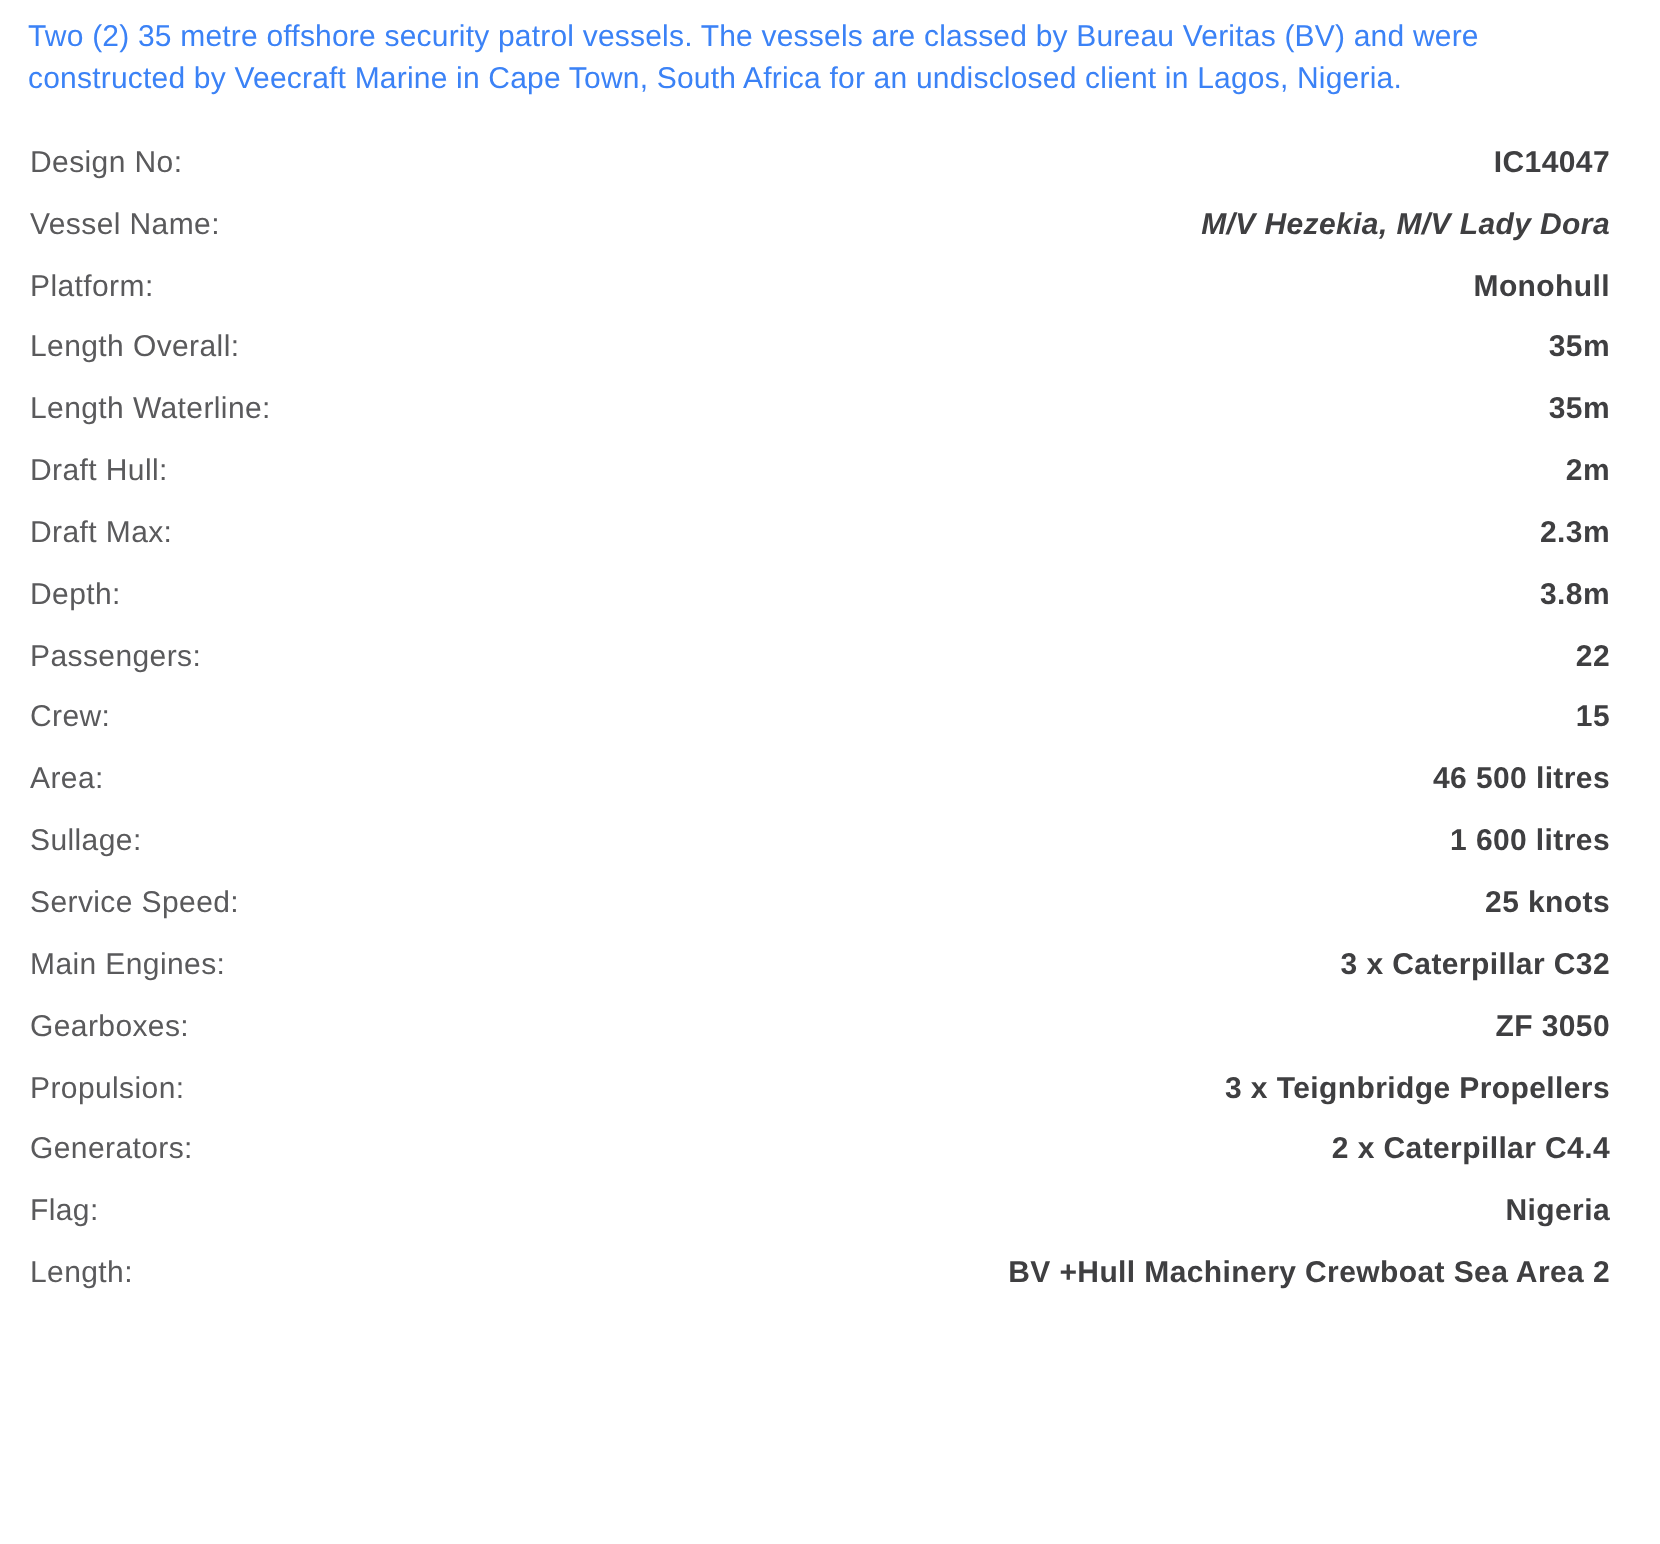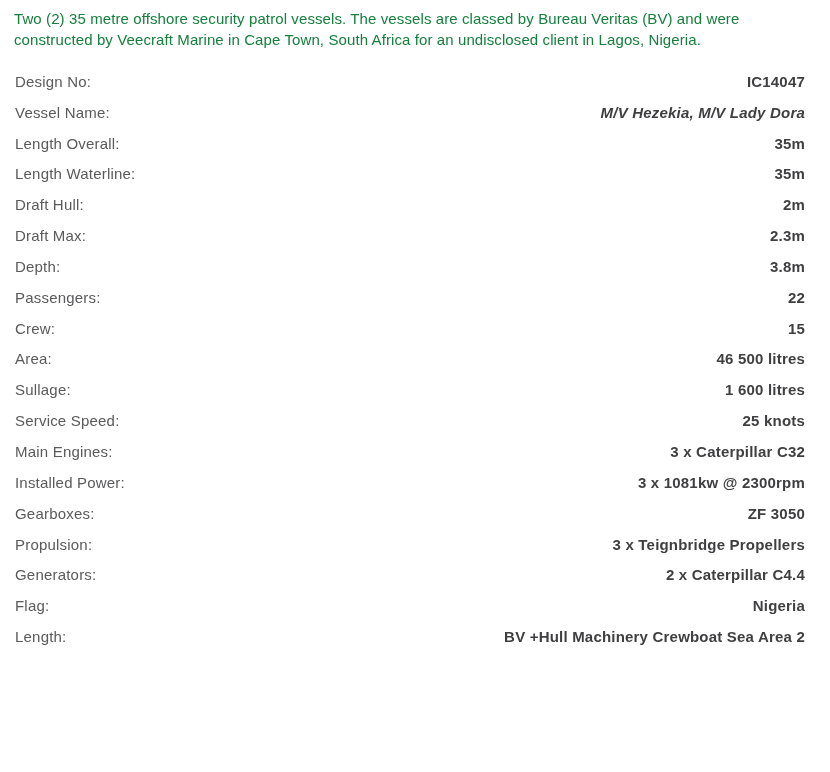--- a/index.html
+++ b/index.html
@@ -11,21 +11,21 @@
   .page {
     width: 830px;
     height: 772px;
     background: #ffffff;
     overflow: hidden;
   }
   .intro {
     padding: 9px 38px 0 14px;
     font-size: 15px;
     line-height: 20.5px;
-    color: #15803d;
+    color: #3b82f6;
     letter-spacing: 0.1px;
     max-width: 800px;
   }
   .spec-table {
     margin-top: 9px;
   }
   .spec-row {
     display: flex;
     justify-content: space-between;
     align-items: flex-end;
@@ -61,20 +61,24 @@
       <div class="spec-row">
         <span class="spec-label">Design No:</span>
         <span class="spec-value">IC14047</span>
       </div>
 
       <div class="spec-row">
         <span class="spec-label">Vessel Name:</span>
         <span class="spec-value italic">M/V Hezekia, M/V Lady Dora</span>
       </div>
 
+      <div class="spec-row">
+        <span class="spec-label">Platform:</span>
+        <span class="spec-value">Monohull</span>
+      </div>
 
       <div class="spec-row">
         <span class="spec-label">Length Overall:</span>
         <span class="spec-value">35m</span>
       </div>
 
       <div class="spec-row">
         <span class="spec-label">Length Waterline:</span>
         <span class="spec-value">35m</span>
       </div>
@@ -120,24 +124,20 @@
         <span class="spec-label">Service Speed:</span>
         <span class="spec-value">25 knots</span>
       </div>
 
 
       <div class="spec-row">
         <span class="spec-label">Main Engines:</span>
         <span class="spec-value">3 x Caterpillar C32</span>
       </div>
 
-      <div class="spec-row">
-        <span class="spec-label">Installed Power:</span>
-        <span class="spec-value">3 x 1081kw @ 2300rpm</span>
-      </div>
 
       <div class="spec-row">
         <span class="spec-label">Gearboxes:</span>
         <span class="spec-value">ZF 3050</span>
       </div>
 
       <div class="spec-row">
         <span class="spec-label">Propulsion:</span>
         <span class="spec-value">3 x Teignbridge Propellers</span>
       </div>

